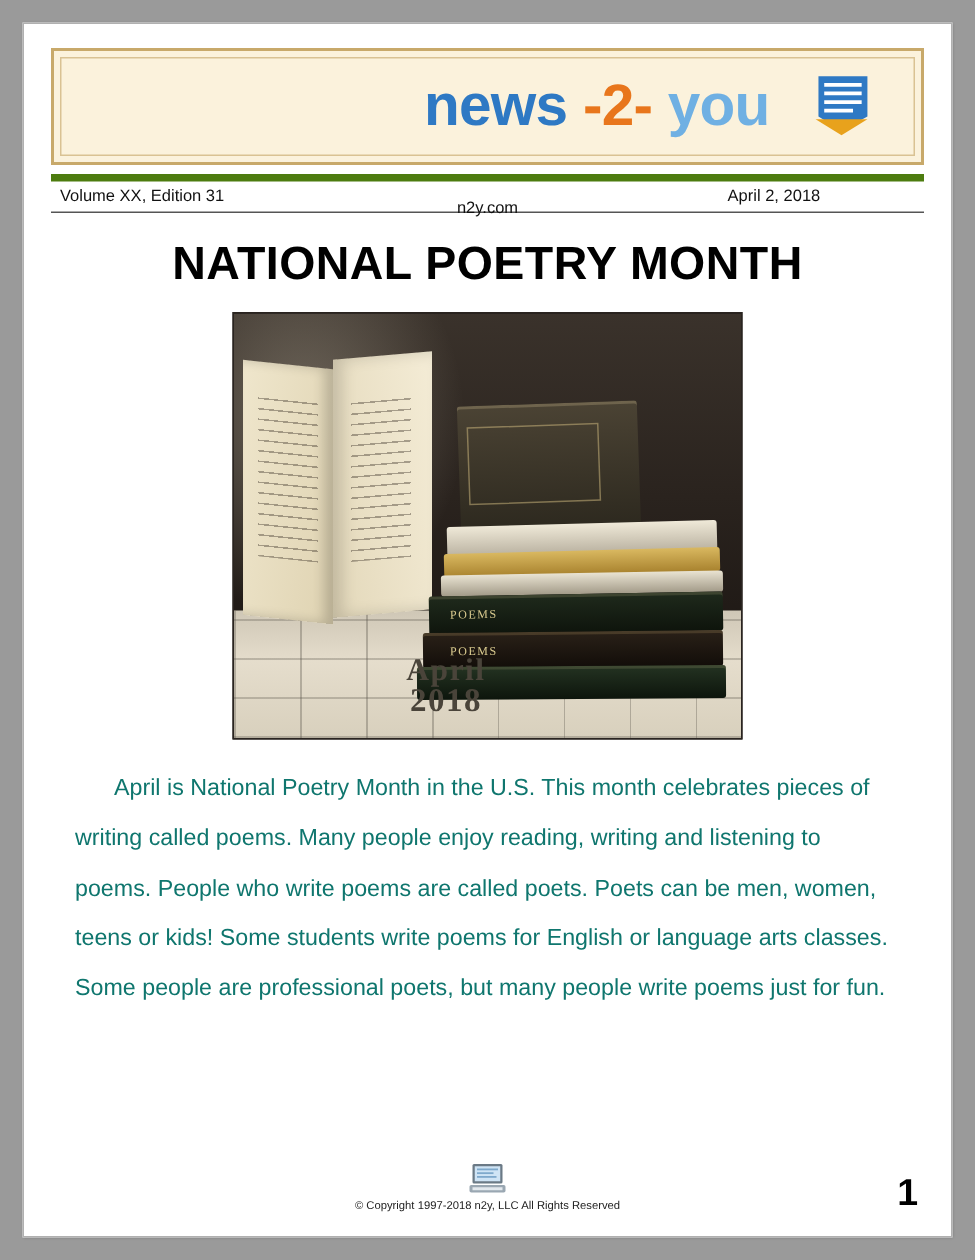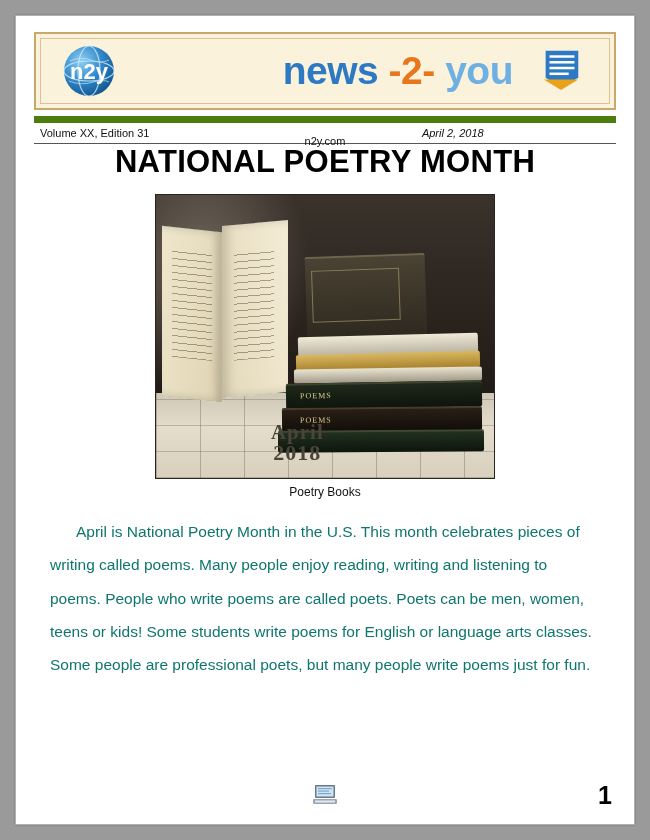--- a/index.html
+++ b/index.html
@@ -70,34 +70,35 @@
   .doc-wrap {
     width: 96px;
     display: flex;
     align-items: center;
     justify-content: center;
   }
 
   
   .infobar {
     margin: 6px 18px 0 18px;
-    border-top: 7px solid #4d7c0f;
+    border-top: 5px solid #4d7c0f;
     border-bottom: 1px solid #555;
     height: 20px;
     display: flex;
     align-items: center;
     font-size: 11px;
     color: #111;
   }
   .infobar .left { width: 33%; padding-left: 6px; text-align: left; }
   .infobar .center { width: 34%; text-align: center; margin-top: 16px; }
-  .infobar .right { width: 33%; padding-right: 6px; text-align: left; font-style: italic; }
+  .infobar .right { width: 33%; padding-right: 6px; text-align: center; }
 
   
   .headline {
+    margin-top: 16px;
     text-align: center;
     font-size: 31px;
     font-weight: bold;
     letter-spacing: 0.3px;
     color: #000;
   }
 
   
   .photo-block {
     margin-top: 14px;
@@ -223,39 +224,20 @@
   }
 </style>
 </head>
 <body>
 
 <div class="page">
 
   <div class="masthead">
     <div class="masthead-inner">
 
-      <div class="logo-wrap">
-        <div class="n2y-logo">
-          <svg viewBox="0 0 56 56" width="56" height="56">
-            <defs>
-              <radialGradient id="gb" cx="35%" cy="30%" r="75%">
-                <stop offset="0%" stop-color="#8fd0f2"></stop>
-                <stop offset="55%" stop-color="#2f87c9"></stop>
-                <stop offset="100%" stop-color="#13558f"></stop>
-              </radialGradient>
-            </defs>
-            <circle cx="28" cy="28" r="25" fill="url(#gb)"></circle>
-            <ellipse cx="28" cy="28" rx="25" ry="10" fill="none" stroke="#cfe9fa" stroke-width="1.2" opacity="0.8"></ellipse>
-            <ellipse cx="28" cy="28" rx="11" ry="25" fill="none" stroke="#cfe9fa" stroke-width="1.2" opacity="0.8"></ellipse>
-            <path d="M9 18 Q20 13 30 17 Q40 21 48 17" fill="none" stroke="#bfe2f7" stroke-width="1" opacity="0.7"></path>
-            <path d="M8 38 Q20 43 32 39 Q42 36 48 39" fill="none" stroke="#bfe2f7" stroke-width="1" opacity="0.7"></path>
-            <text x="28" y="36" font-family="Liberation Sans, sans-serif" font-size="22" font-weight="bold" fill="#ffffff" text-anchor="middle">n2y</text>
-          </svg>
-        </div>
-      </div>
 
       <div class="title-wrap">
         <span class="news-title">
           <span class="blue">news</span><span class="blue"> </span><span class="orange">-</span><span class="orange">2</span><span class="orange">-</span><span class="lblue"> </span><span class="lblue">you</span>
         </span>
       </div>
 
       <div class="doc-wrap">
         <span>
           <svg viewBox="0 0 52 50" width="50" height="48">
@@ -304,36 +286,36 @@
       <div class="bk bk-f">
         <span class="bk-txt" style="left:18px; top:8px;">POEMS</span>
       </div>
       <div class="bk bk-g"></div>
 
       <div class="ph-month">
         <span>April</span>
         <small>2018</small>
       </div>
     </div>
-    <div class="photo-caption">Poetry Books</div>
   </div>
 
   <div class="body-copy">
     <span class="indent"></span><span>April is National Poetry Month in the U.S.  This month celebrates pieces of writing called poems.  Many people enjoy reading, writing and listening to poems.  People who write poems are called poets.  Poets can be men, women, teens or kids!  Some students write poems for English or language arts classes.  Some people are professional poets, but many people write poems just for fun.</span>
   </div>
 
   <div class="footer">
     <div class="footer-icon">
       <svg viewBox="0 0 26 22" width="26" height="22">
         <rect x="3" y="1" width="20" height="13" rx="1" fill="#6b7a86"></rect>
         <rect x="4.5" y="2.5" width="17" height="10" fill="#cfe4f5"></rect>
         <rect x="6" y="4" width="14" height="1.2" fill="#7fa9cc"></rect>
         <rect x="6" y="6.5" width="11" height="1.2" fill="#7fa9cc"></rect>
         <rect x="6" y="9" width="13" height="1.2" fill="#7fa9cc"></rect>
         <rect x="1" y="15" width="24" height="5" rx="1.2" fill="#9aa7b2"></rect>
         <rect x="3" y="16.5" width="20" height="2" fill="#e3e9ee"></rect>
       </svg>
     </div>
+    <div class="copyright">© Copyright 1997-2018 n2y, LLC  All Rights Reserved</div>
   </div>
 
   <div class="page-num">1</div>
 
 </div>
 
 </body></html>

